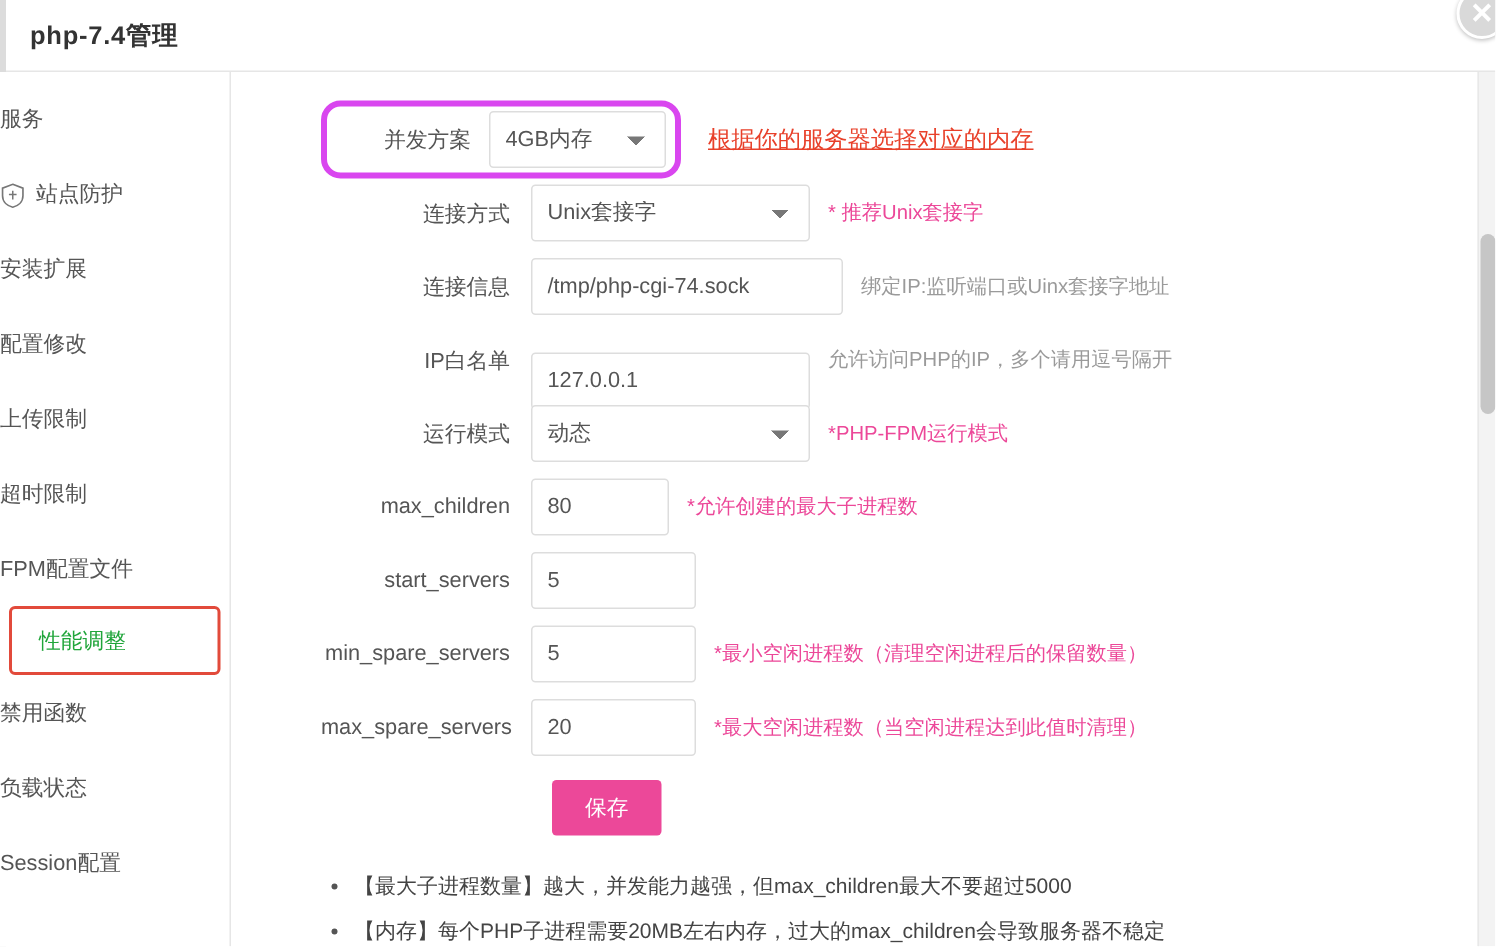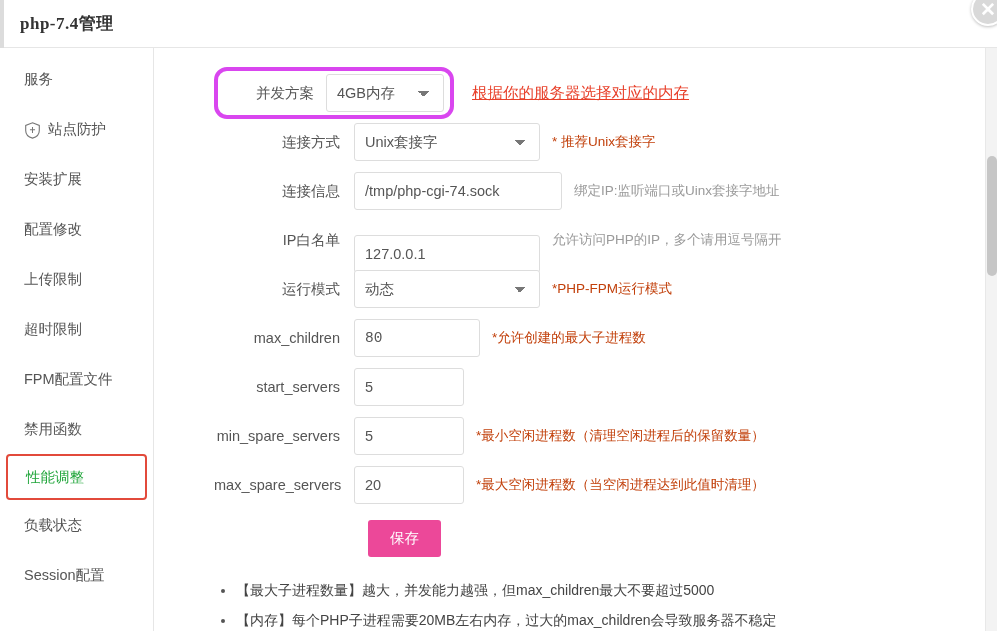--- a/index.html
+++ b/index.html
@@ -17,21 +17,20 @@
     overflow: hidden;
   }
   
   .modal-header {
     height: 48px;
     border-bottom: 1px solid #e6e6e6;
     display: flex;
     align-items: center;
     padding-left: 20px;
     background: #fff;
-    font-family: Liberation Serif, serif;
   }
   .modal-title {
     font-size: 17px;
     font-weight: bold;
     color: #333;
     letter-spacing: 0.5px;
   }
   .close-btn {
     position: absolute;
     top: -8px;
@@ -59,21 +58,20 @@
     min-width: 154px;
     border-right: 1px solid #e6e6e6;
     background: #fff;
     padding-top: 6px;
     position: relative;
   }
   .side-item {
     height: 50px;
     display: flex;
     align-items: center;
-    padding-left: 24px;
     font-size: 14.5px;
     color: #444;
     cursor: pointer;
     position: relative;
   }
   .side-item .side-label { color: #555; }
   .side-item.highlight {
     border: 2px solid #e24a3b;
     border-radius: 4px;
     margin: 0 6px;
@@ -133,21 +131,21 @@
       calc(100% - 19px) 16px,
       calc(100% - 13px) 16px;
     background-size: 6px 6px, 6px 6px;
     background-repeat: no-repeat;
     padding-right: 14px;
   }
   .w-md { width: 186px !important; }
   .hint {
     margin-left: 12px;
     font-size: 13.5px;
-    color: #c2410c;
+    color: #ec4899;
   }
   .hint.gray { color: #9a9a9a; }
   
   .row-highlight {
     position: relative;
     display: inline-flex;
     align-items: center;
     border: 4px solid #d946ef;
     border-radius: 13px;
     padding: 3px 6px 3px 0;
@@ -245,25 +243,25 @@
       </div>
       <div class="side-item">
         <span class="side-label">上传限制</span>
       </div>
       <div class="side-item">
         <span class="side-label">超时限制</span>
       </div>
       <div class="side-item">
         <span class="side-label">FPM配置文件</span>
       </div>
-      <div class="side-item">
-        <span class="side-label">禁用函数</span>
-      </div>
       <div class="side-item highlight">
         <span class="side-label">性能调整</span>
+      </div>
+      <div class="side-item">
+        <span class="side-label">禁用函数</span>
       </div>
       <div class="side-item">
         <span class="side-label">负载状态</span>
       </div>
       <div class="side-item">
         <span class="side-label">Session配置</span>
       </div>
     </div>
 
     <div class="content">
@@ -303,21 +301,21 @@
       <div class="form-row">
         <div class="f-label">运行模式</div>
         <select class="f-select w-md">
           <option>动态</option>
         </select>
         <span class="hint">*PHP-FPM运行模式</span>
       </div>
 
       <div class="form-row">
         <div class="f-label">max_children</div>
-        <input class="f-input" style="width: 126px; font-family: Liberation Mono, monospace;" value="80">
+        <input class="f-input" style="width: 92px;" value="80">
         <span class="hint">*允许创建的最大子进程数</span>
       </div>
 
       <div class="form-row">
         <div class="f-label">start_servers</div>
         <input class="f-input" style="width: 110px;" value="5">
       </div>
 
       <div class="form-row">
         <div class="f-label">min_spare_servers</div>

